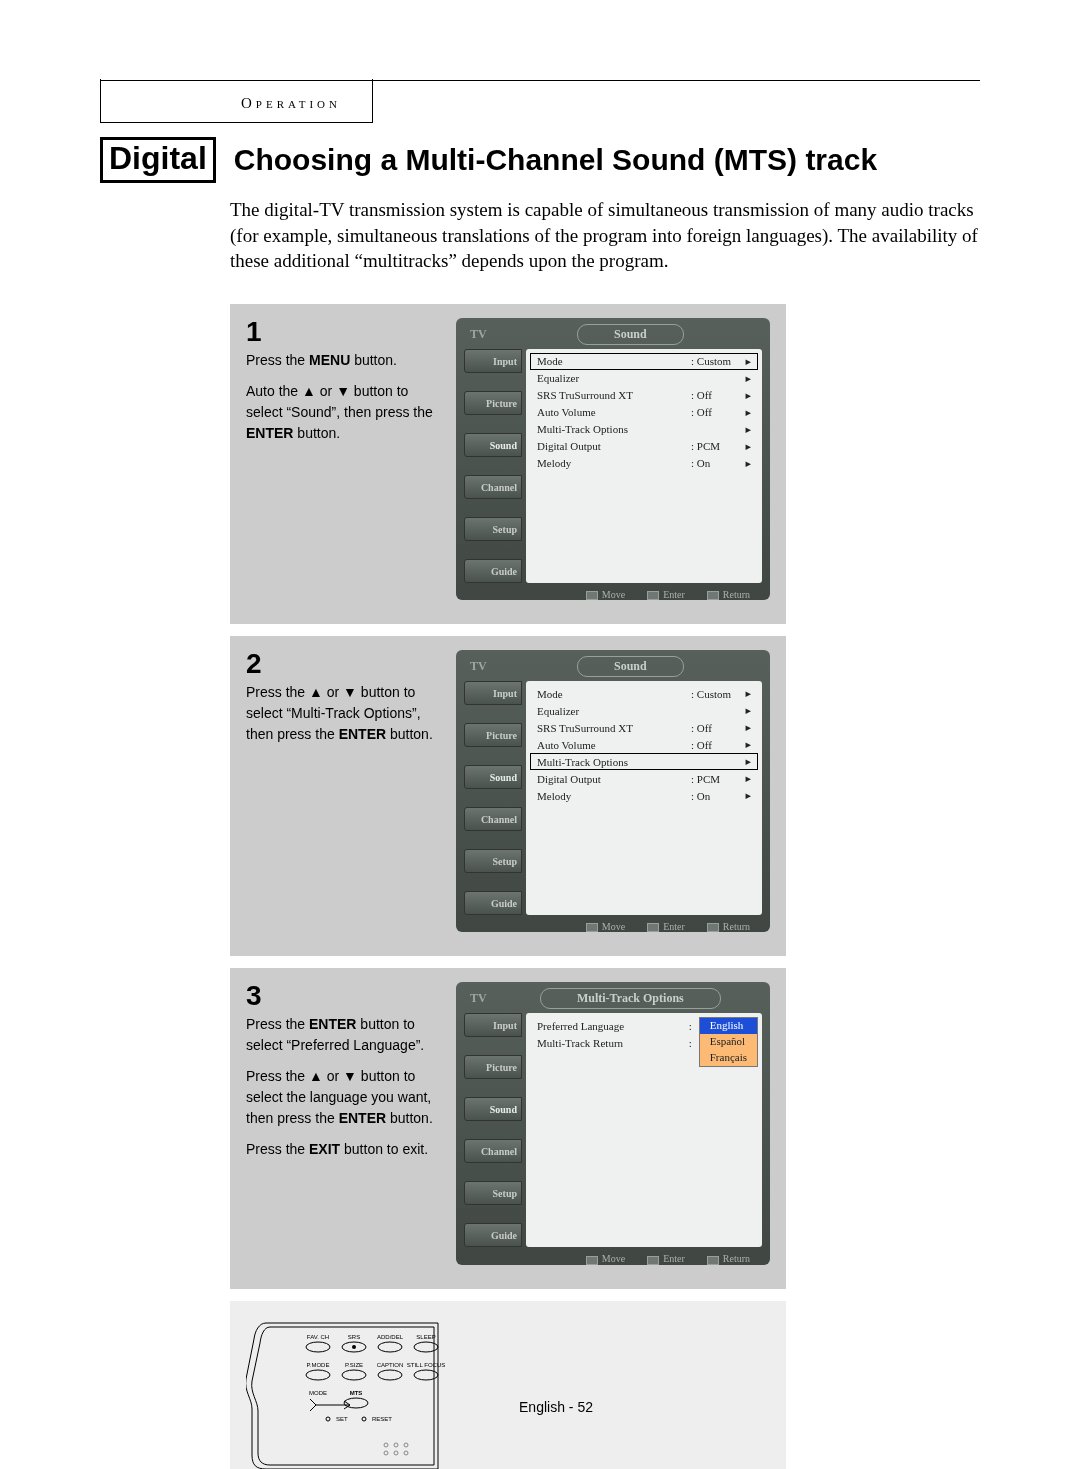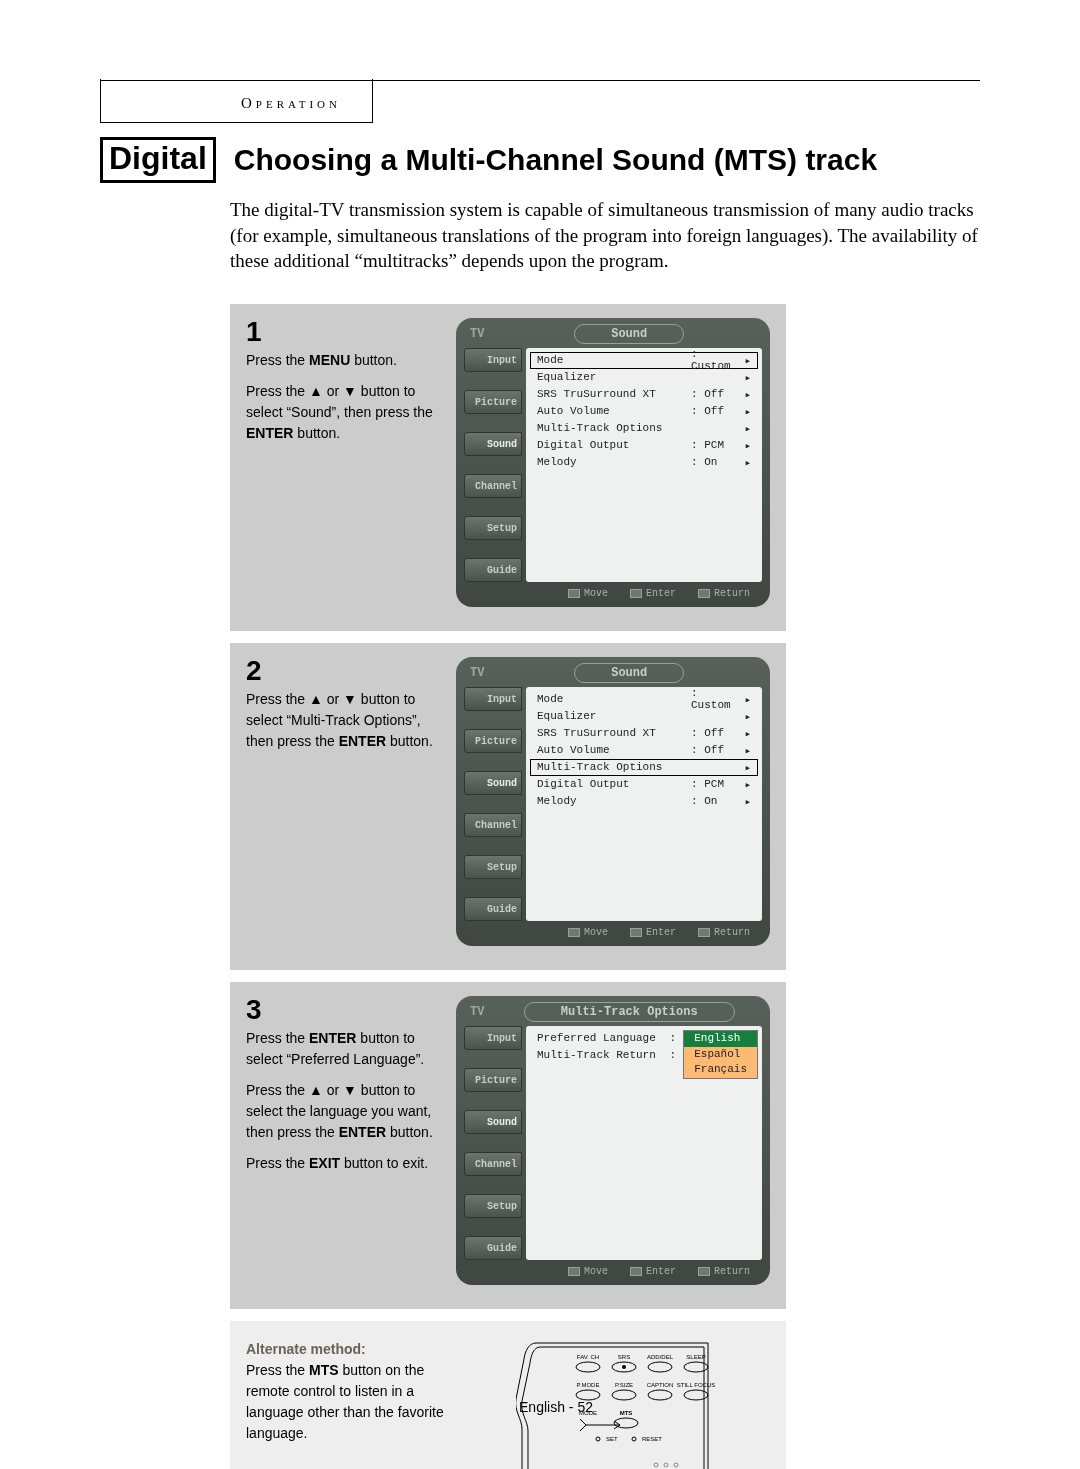--- a/index.html
+++ b/index.html
@@ -84,25 +84,25 @@
   .step-desc {
     font-size: 14px;
     line-height: 1.5;
   }
   .step-desc p { margin-bottom: 10px; }
   .step-desc p:last-child { margin-bottom: 0; }
   .b { font-weight: bold; }
   .osd {
     flex: 1;
     background: linear-gradient(#57605b,#404743);
-    border-radius: 16px;
-    padding: 6px 8px 8px 8px;
+    border-radius: 6px;
+    padding: 6px 8px 0 8px;
     font-size: 10px;
     color: #d0d4d1;
-    font-family: Liberation Mono, monospace;
+    font-family: Liberation Serif, serif;
   }
   .osd-top {
     display: flex;
     align-items: center;
     gap: 12px;
     margin-bottom: 4px;
   }
   .osd-tv {
     color: #a0a6a2;
     font-weight: bold;
@@ -169,21 +169,21 @@
   }
   .osd-footer span b { display:inline-block; width:12px; height:9px; background:#6f7874; border:1px solid #98a09b; margin-right:4px; vertical-align:middle; }
   .lang-list {
     display: inline-block;
     border: 1px solid #777;
     font-size: 11px;
     color: #222;
     line-height: 1.25;
   }
   .lang-list div { padding: 1px 10px; background:#fdba74; }
-  .lang-list div.hi { background: #15803d; color: #fff; }
+  .lang-list div.hi { background: #1d4ed8; color: #fff; }
   .alt-block {
     width: 556px;
     margin-left: 130px;
     background: #eee;
     padding: 18px 16px 40px 16px;
   }
   .alt-inner { display: flex; gap: 60px; align-items: flex-start; }
   .alt-text { width: 210px; font-size: 14px; line-height: 1.5; }
   .alt-text .hd { font-weight: bold; color: #6b6255; }
   .remote {
@@ -216,21 +216,21 @@
 
 <div class="intro">The digital-TV transmission system is capable of simultaneous transmission of many audio tracks (for example, simultaneous translations of the program into foreign languages). The availability of these additional “multitracks” depends upon the program.</div>
 
 <div id="steps-container">
     <div class="step-block">
       <div class="step-inner">
         <div class="step-text">
           <div class="step-num">1</div>
           <div class="step-desc">
             <p><span>Press the </span><span class="b">MENU</span><span> button.</span></p>
-            <p><span>Press the ▲ or ▼ button to select “Sound”, then press the </span><span class="b">ENTER</span><span> button.</span></p>
+            <p><span>Auto the ▲ or ▼ button to select “Sound”, then press the </span><span class="b">ENTER</span><span> button.</span></p>
           </div>
         </div>
         <div class="osd">
           <div class="osd-top">
             <div class="osd-tv">TV</div>
             <div class="osd-title-pill">Sound</div>
           </div>
           <div class="osd-body">
             <div class="osd-tabs">
               <div class="osd-tab">Input</div>
@@ -403,24 +403,20 @@
             <span><b></b>Enter</span>
             <span><b></b>Return</span>
           </div>
         </div>
       </div>
     </div>
   </div>
 
 <div class="alt-block">
   <div class="alt-inner">
-    <div class="alt-text">
-      <span class="hd">Alternate method:</span><br>
-      <span>Press the </span><span class="b">MTS</span><span> button on the remote control to listen in a language other than the favorite language.</span>
-    </div>
     <div class="remote">
       <svg class="remote-svg" viewBox="0 0 200 160">
         <g stroke="#000" stroke-width="1" fill="none">
           <path d="M20 4 H192 V150 H20 C10 150 6 146 6 136 V90 C6 80 -2 72 0 60 L8 20 C9 12 13 4 20 4 Z"></path>
           <path d="M24 8 H188 V146 H24 C16 146 12 142 12 134 V92 C12 82 4 74 6 62 L14 24 C15 16 18 8 24 8 Z"></path>
         </g>
         <g font-family="Arial" font-size="6" fill="#000" text-anchor="middle">
 
           <g id="r1">
               <text x="72" y="20">FAV. CH</text>

